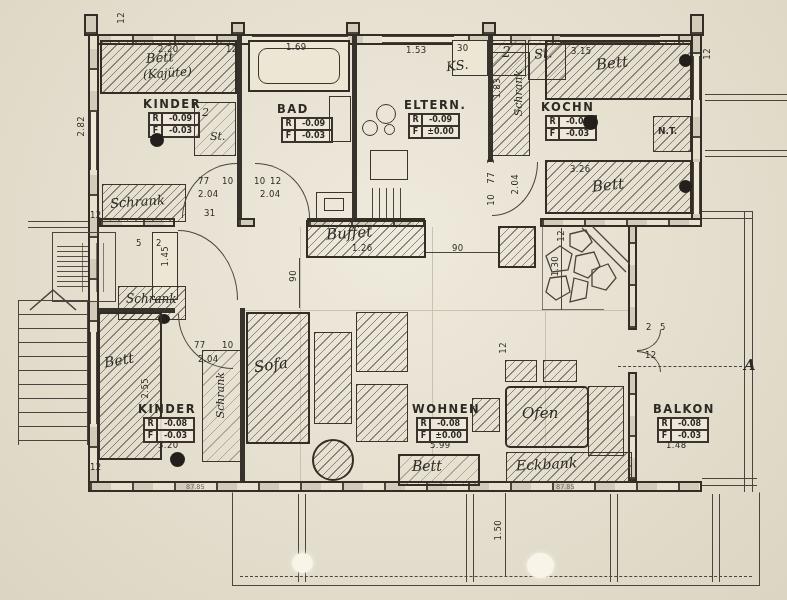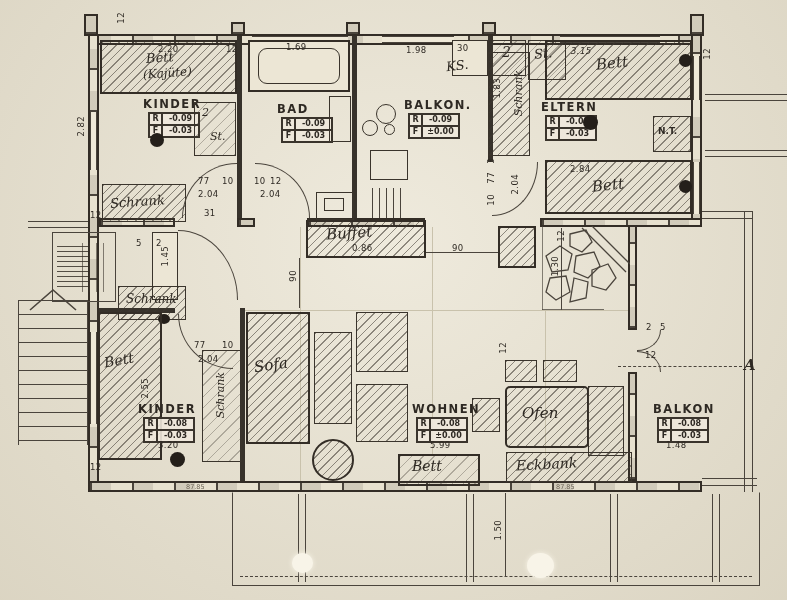--- a/index.html
+++ b/index.html
@@ -117,64 +117,64 @@
     <span>R</span>
       <span>-0.09</span>
     <span>F</span>
       <span>-0.03</span>
   </div>
   <div class="el b1" style="left:329px;top:96px;width:22px;height:46px;"></div>
   <div class="el b1" style="left:316px;top:192px;width:38px;height:28px;"></div>
   <div class="el b1" style="left:324px;top:198px;width:20px;height:13px;"></div>
   <div class="el arc tr" style="left:255px;top:163px;width:55px;height:55px;"></div>
 
-  <div class="el dim" style="left:406px;top:45px;">1.98</div>
-  <div class="el print" style="left:404px;top:98px;">BALKON.</div>
+  <div class="el dim" style="left:406px;top:45px;">1.53</div>
+  <div class="el print" style="left:404px;top:98px;">ELTERN.</div>
   <div class="el rf" style="left:408px;top:113px;">
     <span>R</span>
       <span>-0.09</span>
     <span>F</span>
       <span>±0.00</span>
   </div>
   <div class="el b1 circ" style="left:376px;top:104px;width:20px;height:20px;"></div>
   <div class="el b1 circ" style="left:362px;top:120px;width:16px;height:16px;"></div>
   <div class="el b1 circ" style="left:384px;top:124px;width:11px;height:11px;"></div>
   <div class="el b1" style="left:370px;top:150px;width:38px;height:30px;"></div>
   <div class="el" style="left:372px;top:188px;width:30px;height:30px;background-image:repeating-linear-gradient(90deg,#4a443c 0 1.3px,transparent 1.3px 7px);"></div>
   <div class="el b1" style="left:452px;top:40px;width:36px;height:36px;background:#ece6d5;"></div>
   <div class="el dim" style="left:457px;top:43px;">30</div>
   <div class="el hand" style="left:446px;top:58px;transform:rotate(-7deg);">KS.</div>
   <div class="el hatchL b1" style="left:492px;top:40px;width:34px;height:36px;"></div>
   <div class="el hand" style="left:502px;top:44px;font-size:14px;">2</div>
   <div class="el hatchL b1" style="left:528px;top:40px;width:38px;height:40px;"></div>
   <div class="el hand" style="left:534px;top:46px;transform:rotate(-5deg);">St.</div>
 
   <div class="el hatch b2" style="left:545px;top:40px;width:147px;height:60px;"></div>
-  <div class="el dim" style="left:571px;top:46px;font-style:italic;">3.15</div>
+  <div class="el dim" style="left:571px;top:46px;">3.15</div>
   <div class="el hand" style="left:596px;top:54px;transform:rotate(-6deg);font-size:15px;">Bett</div>
-  <div class="el print" style="left:541px;top:100px;">ELTERN</div>
+  <div class="el print" style="left:541px;top:100px;">KOCHN</div>
   <div class="el rf" style="left:545px;top:115px;">
     <span>R</span>
       <span>-0.09</span>
     <span>F</span>
       <span>-0.03</span>
   </div>
   <div class="el hatch b2" style="left:545px;top:160px;width:147px;height:54px;"></div>
-  <div class="el dim" style="left:570px;top:164px;">2.84</div>
+  <div class="el dim" style="left:570px;top:164px;">3.26</div>
   <div class="el hand" style="left:592px;top:176px;transform:rotate(-6deg);font-size:15px;">Bett</div>
   <div class="el hatch b1" style="left:653px;top:116px;width:38px;height:36px;"></div>
   <div class="el" style="left:658px;top:126px;font-size:9px;font-weight:bold;">N.T.</div>
   <div class="el hatch b1" style="left:488px;top:52px;width:42px;height:104px;"></div>
   <div class="el dim vd" style="left:492px;top:78px;">1.83</div>
   <div class="el hand vd" style="left:512px;top:70px;font-size:11px;">Schrank</div>
   <div class="el arc br" style="left:492px;top:162px;width:46px;height:54px;"></div>
 
   <div class="el hatch b2" style="left:306px;top:220px;width:120px;height:38px;"></div>
   <div class="el hand" style="left:326px;top:224px;transform:rotate(-4deg);font-size:15px;">Buffet</div>
-  <div class="el dim" style="left:352px;top:243px;">0.86</div>
+  <div class="el dim" style="left:352px;top:243px;">1.26</div>
   <div class="el dline" style="left:426px;top:252px;width:74px;height:1px;"></div>
   <div class="el dim" style="left:452px;top:243px;">90</div>
   <div class="el dline" style="left:299px;top:258px;width:1px;height:50px;"></div>
   <div class="el dim vd" style="left:288px;top:270px;">90</div>
 
   <div class="el b1" style="left:152px;top:232px;width:26px;height:68px;background:#ece6d5;"></div>
   <div class="el dim vd" style="left:160px;top:246px;">1.45</div>
   <div class="el arc tr" style="left:178px;top:230px;width:60px;height:70px;"></div>
   <div class="el dim" style="left:136px;top:238px;">5</div>
   <div class="el dim" style="left:156px;top:238px;">2</div>

